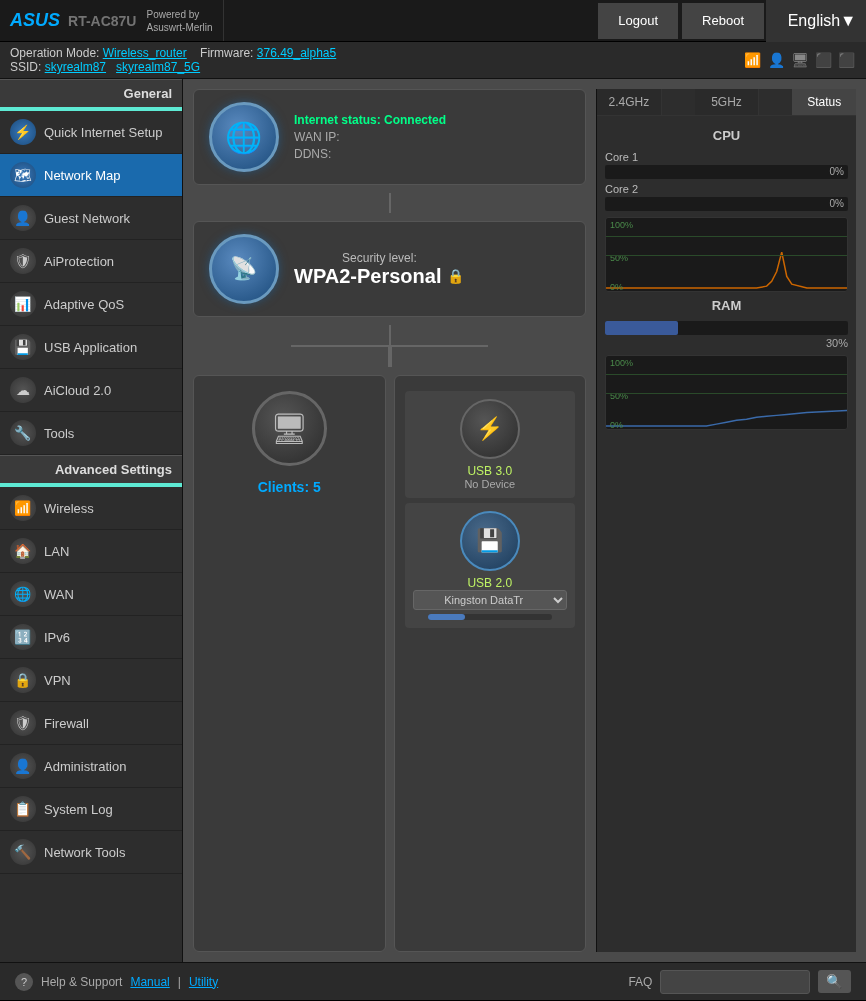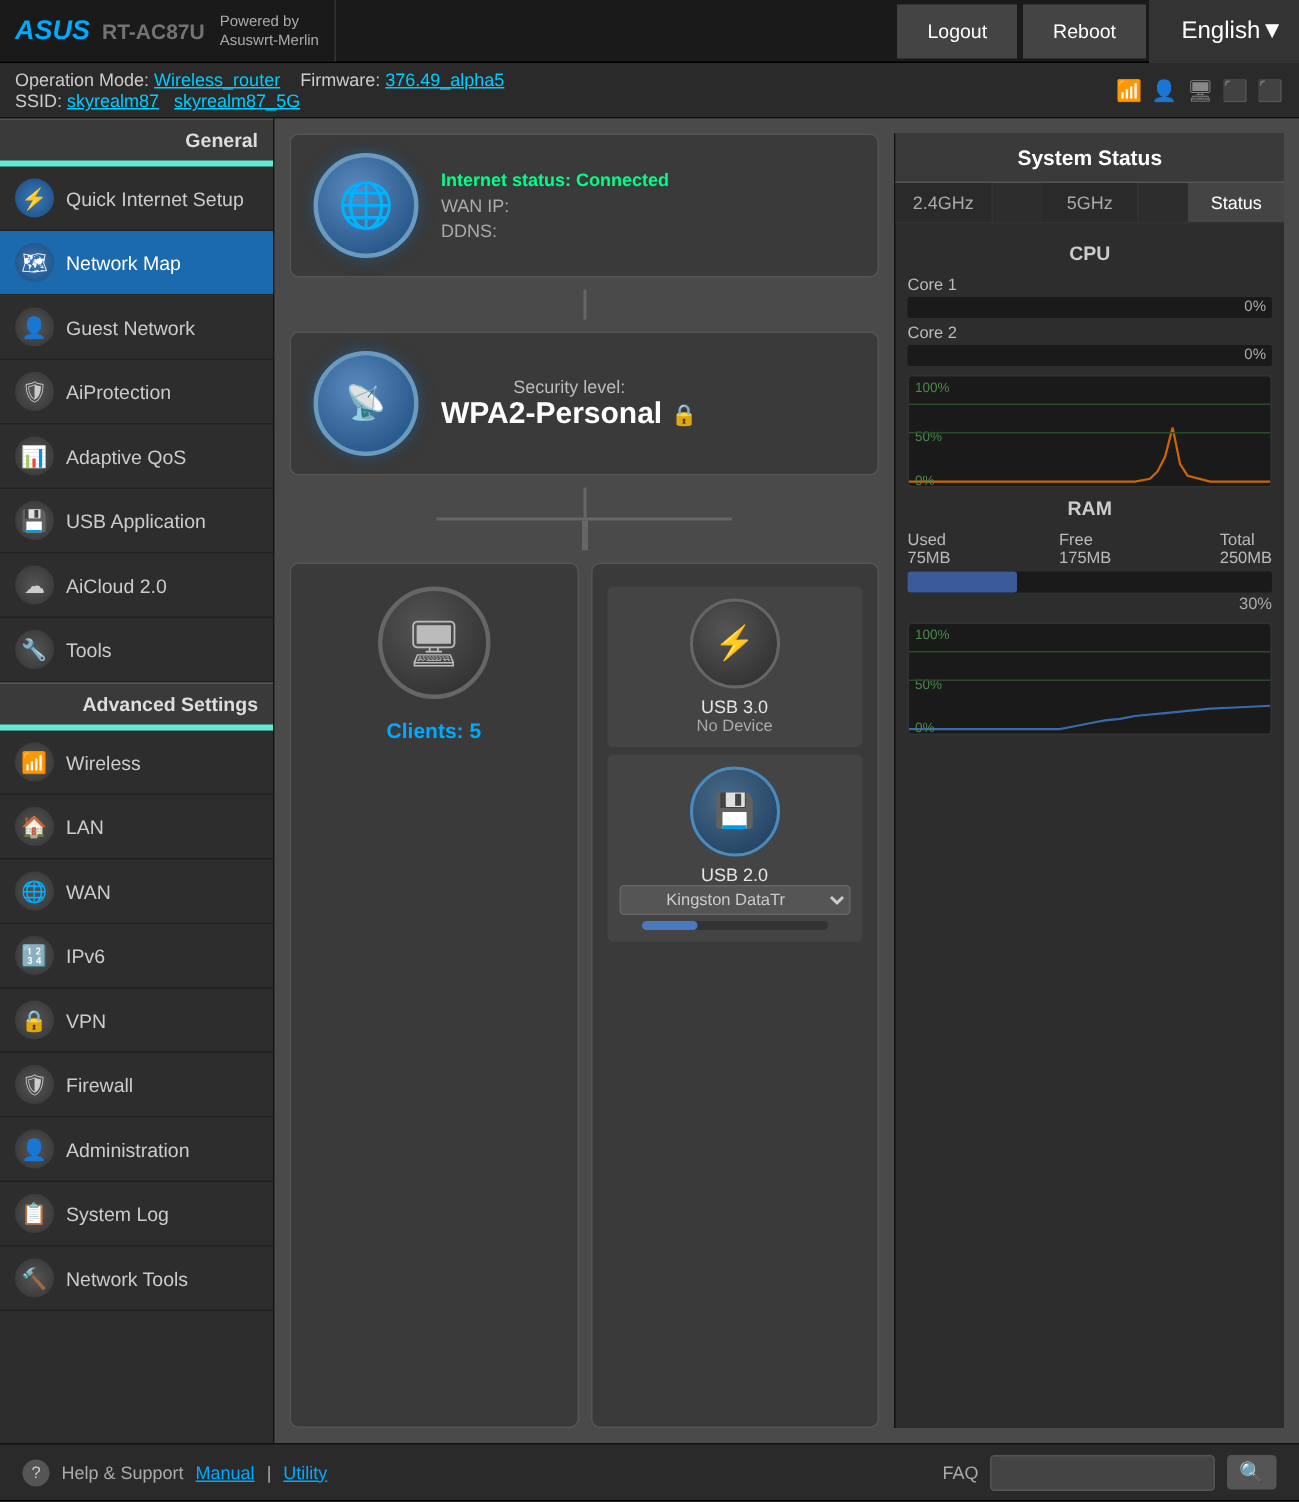--- a/index.html
+++ b/index.html
@@ -134,21 +134,21 @@
     .usb-icon-circle {
       width: 60px; height: 60px; border-radius: 50%;
       background: radial-gradient(circle at 40% 35%, #555, #2a2a2a);
       display: flex; align-items: center; justify-content: center;
       font-size: 22px; color: #bbb; border: 2px solid #666; margin-bottom: 5px;
     }
     .usb-icon-circle.active {
       background: radial-gradient(circle at 40% 35%, #4a6a8a, #1a3a5a);
       border-color: #4a8abd; color: white;
     }
-    .usb-label { color: #e5e5e5; font-size: 12px; text-align: center; }
+    .usb-label { color: #bef264; font-size: 12px; text-align: center; }
     .usb-no-device { color: #aaa; font-size: 11px; }
     .usb-device-select {
       background: #555; color: #ccc; border: 1px solid #666; font-size: 11px;
       padding: 2px 4px; border-radius: 3px; width: 100%; text-align: center;
     }
     .usb-progress { width: 80%; height: 6px; background: #333; border-radius: 3px; margin-top: 4px; }
     .usb-progress-fill { height: 100%; background: #4a7abd; border-radius: 3px; }
 
     
     #system-status {
@@ -456,21 +456,20 @@
               <div class="usb-progress">
                 <div class="usb-progress-fill" style="width: 30%;"></div>
               </div>
             </div>
           </div>
 
         </div>
       </div>
 
       <div id="system-status">
-        <div id="system-status-header">System Status</div>
 
         <div id="status-tabs">
           <div class="status-tab">2.4GHz</div>
           <div class="status-tab">5GHz</div>
           <div class="status-tab active">Status</div>
         </div>
 
         <div id="status-content">
 
           <div class="section-title">CPU</div>
@@ -497,34 +496,20 @@
             <div class="chart-label" style="top:48%;">50%</div>
             <div class="chart-line-h" style="top:50%;"></div>
             <div class="chart-label" style="top:88%;">0%</div>
             <svg class="mini-chart-svg" viewBox="0 0 240 75" preserveAspectRatio="none">
               <polyline points="0,72 30,72 60,72 90,72 120,72 150,72 160,70 165,65 170,55 175,35 180,60 185,68 200,72 240,72" fill="none" stroke="#cc6600" stroke-width="1.5"></polyline>
             </svg>
           </div>
 
           <div class="section-title">RAM</div>
 
-          <div class="ram-header">
-            <div>
-              <div>Used</div>
-              <div>75MB</div>
-            </div>
-            <div>
-              <div>Free</div>
-              <div>175MB</div>
-            </div>
-            <div>
-              <div>Total</div>
-              <div>250MB</div>
-            </div>
-          </div>
 
           <div class="ram-bar-bg">
             <div class="ram-bar-fill" style="width:30%;"></div>
           </div>
           <div class="ram-percent">30%</div>
 
           <div class="mini-chart">
             <div class="chart-label" style="top:2px;">100%</div>
             <div class="chart-line-h" style="top:25%;"></div>
             <div class="chart-label" style="top:48%;">50%</div>

